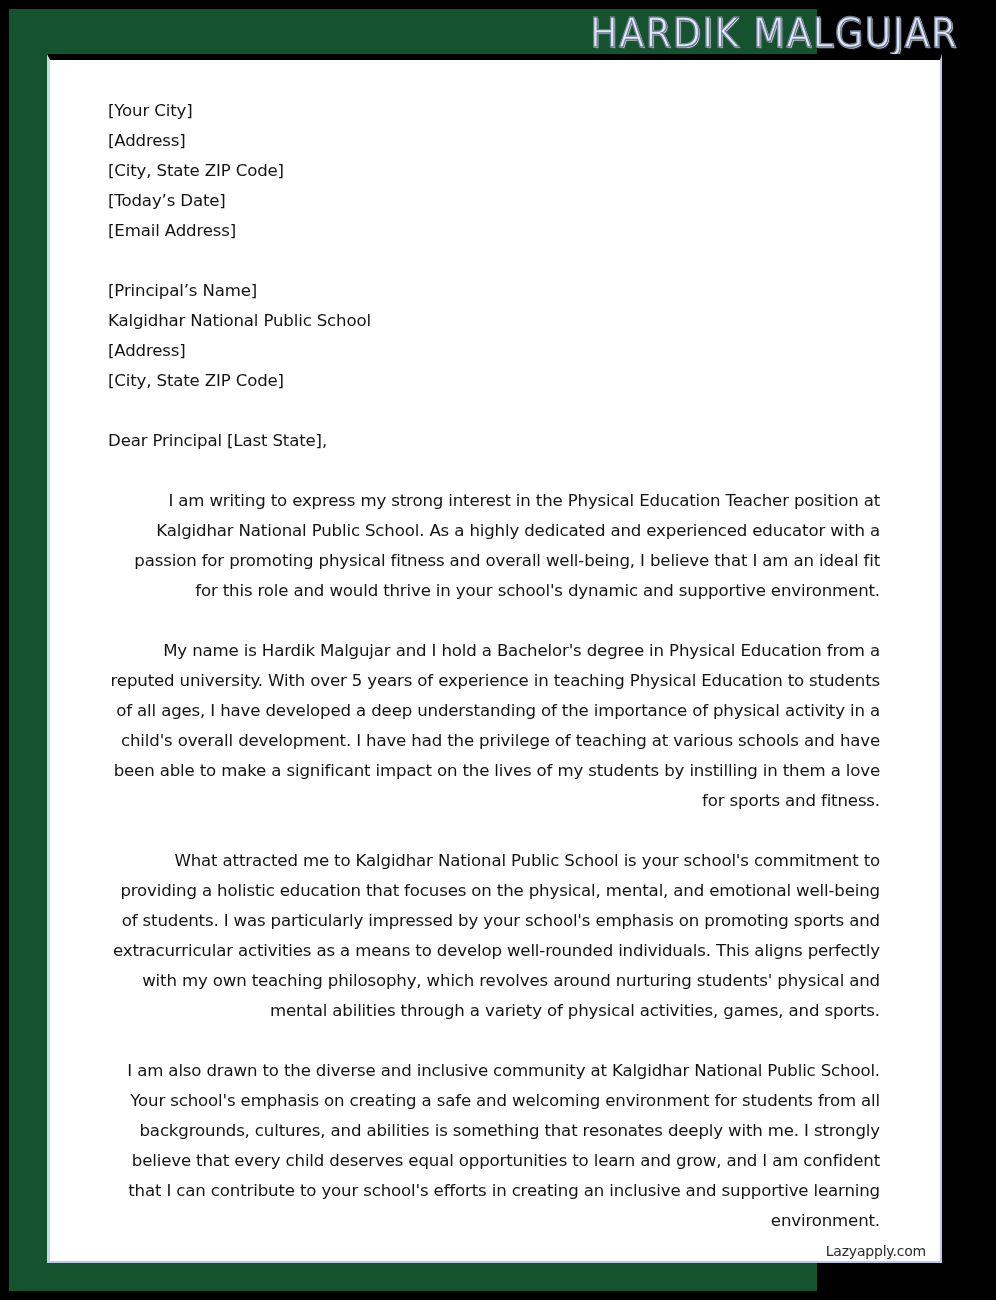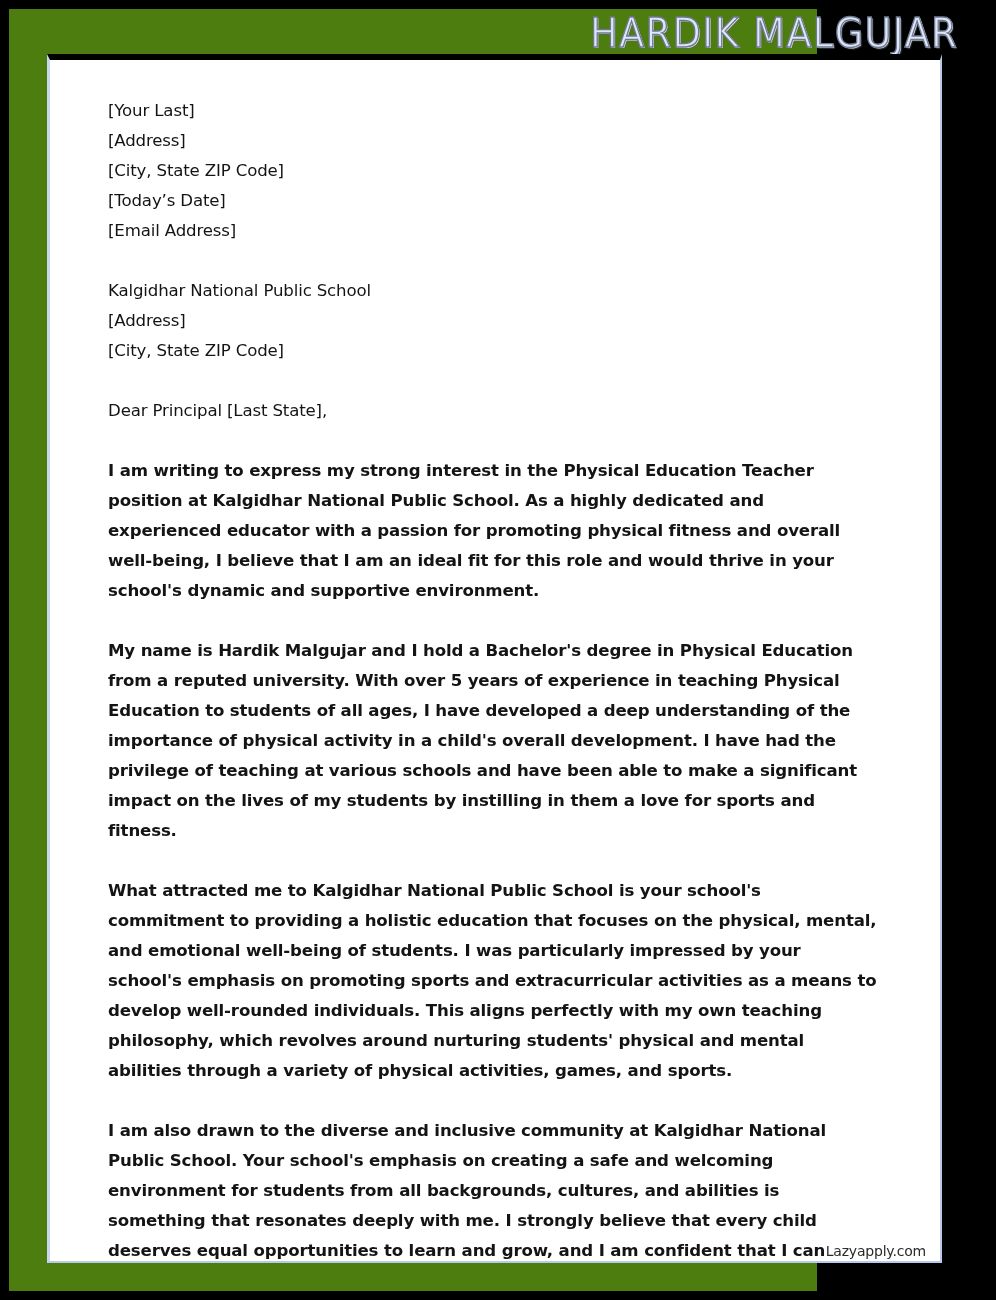--- a/index.html
+++ b/index.html
@@ -26,21 +26,21 @@
     box-sizing: border-box;
   }
 
   
   .backing {
     position: absolute;
     left: 9px;
     top: 9px;
     width: 808px;
     height: 1282px;
-    background: #4d7c0f;
+    background: #14532d;
     box-sizing: border-box;
   }
 
   
   .header-band {
     position: absolute;
     left: 0;
     top: 0;
     width: 978px;
     height: 45px;
@@ -112,22 +112,21 @@
     white-space: pre;
   }
 
   .salutation {
     margin: 0 0 30px 0;
     display: block;
   }
 
   .para {
     margin: 0 12px 30px 0;
-    text-align: left;
-    font-weight: bold;
+    text-align: right;
   }
   .para:last-child {
     margin-bottom: 0;
   }
 
   
   .watermark {
     position: absolute;
     right: 14px;
     bottom: 2px;
@@ -148,28 +147,29 @@
 
     <div class="header-band">
       <div class="doc-title">HARDIK MALGUJAR</div>
     </div>
 
     <div class="page">
       <div class="page-inner">
         <div class="letter-body">
 
           <div class="addr-block">
-            <span class="addr-line">[Your Last]</span>
+            <span class="addr-line">[Your City]</span>
             <span class="addr-line">[Address]</span>
             <span class="addr-line">[City, State ZIP Code]</span>
             <span class="addr-line">[Today’s Date]</span>
             <span class="addr-line">[Email Address]</span>
           </div>
 
           <div class="addr-block">
+            <span class="addr-line">[Principal’s Name]</span>
             <span class="addr-line">Kalgidhar National Public School</span>
             <span class="addr-line">[Address]</span>
             <span class="addr-line">[City, State ZIP Code]</span>
           </div>
 
           <span class="salutation">Dear Principal [Last State],</span>
 
           <p class="para">I am writing to express my strong interest in the Physical Education Teacher position at Kalgidhar National Public School. As a highly dedicated and experienced educator with a passion for promoting physical fitness and overall well-being, I believe that I am an ideal fit for this role and would thrive in your school's dynamic and supportive environment.</p>
           <p class="para">My name is Hardik Malgujar and I hold a Bachelor's degree in Physical Education from a reputed university. With over 5 years of experience in teaching Physical Education to students of all ages, I have developed a deep understanding of the importance of physical activity in a child's overall development. I have had the privilege of teaching at various schools and have been able to make a significant impact on the lives of my students by instilling in them a love for sports and fitness.</p>
           <p class="para">What attracted me to Kalgidhar National Public School is your school's commitment to providing a holistic education that focuses on the physical, mental, and emotional well-being of students. I was particularly impressed by your school's emphasis on promoting sports and extracurricular activities as a means to develop well-rounded individuals. This aligns perfectly with my own teaching philosophy, which revolves around nurturing students' physical and mental abilities through a variety of physical activities, games, and sports.</p>

